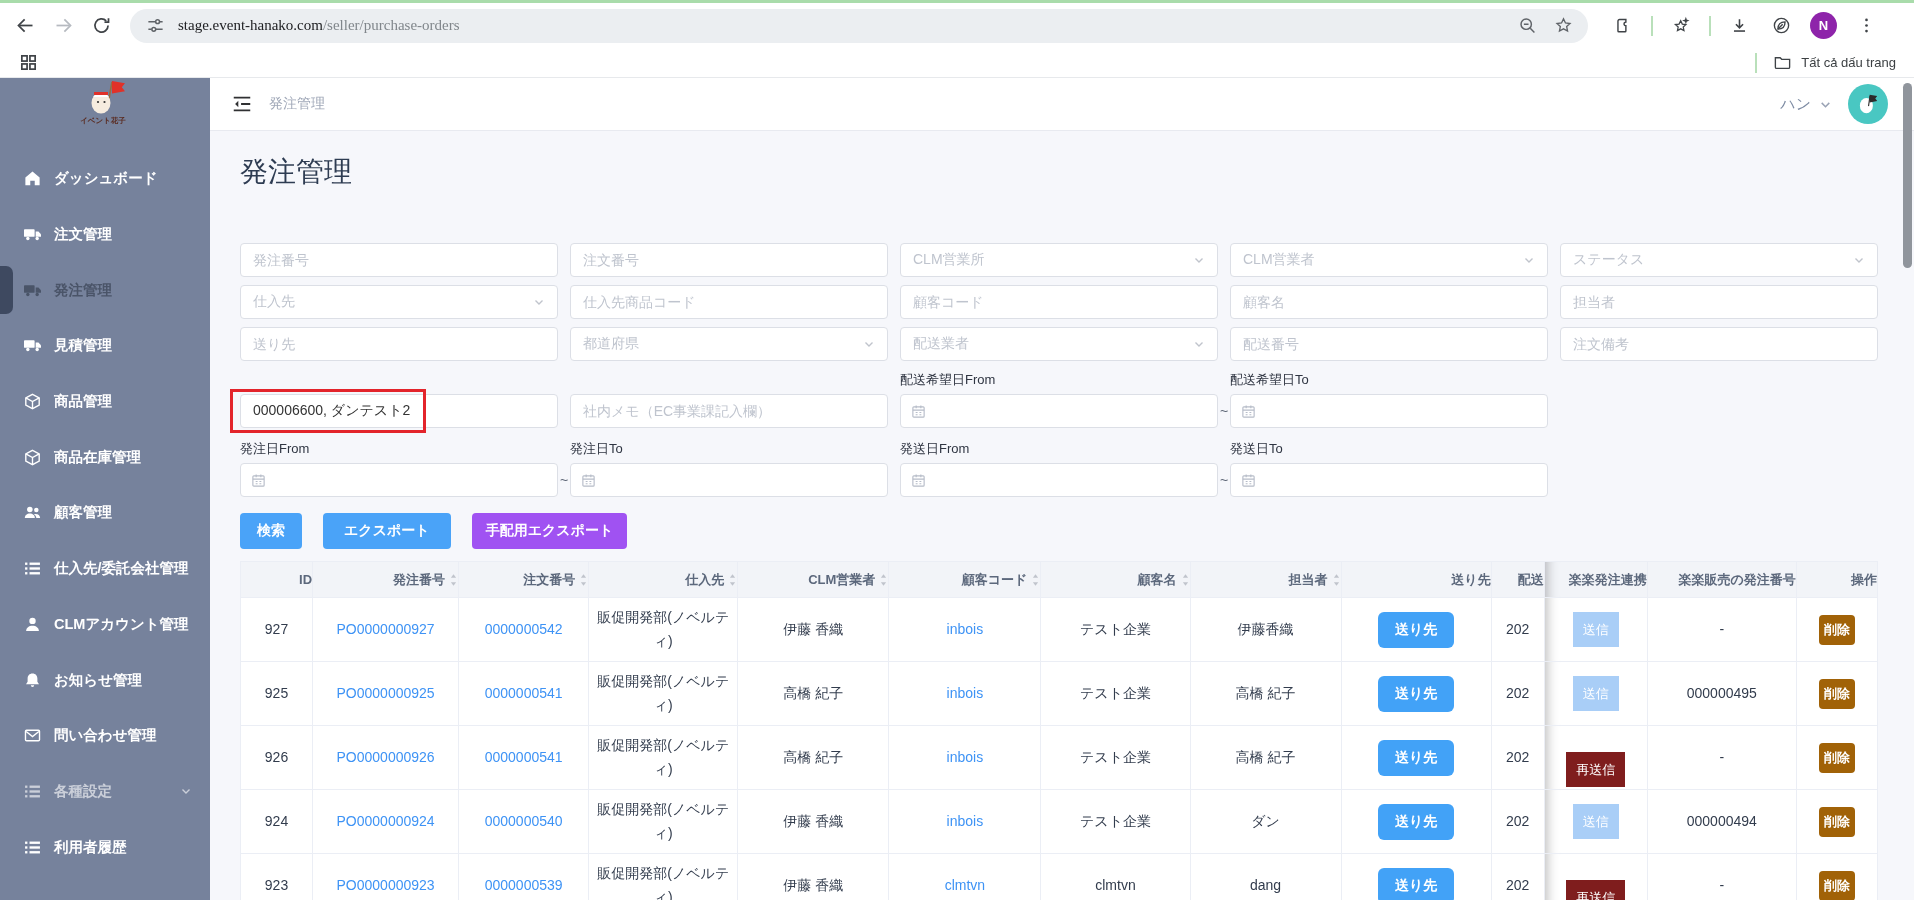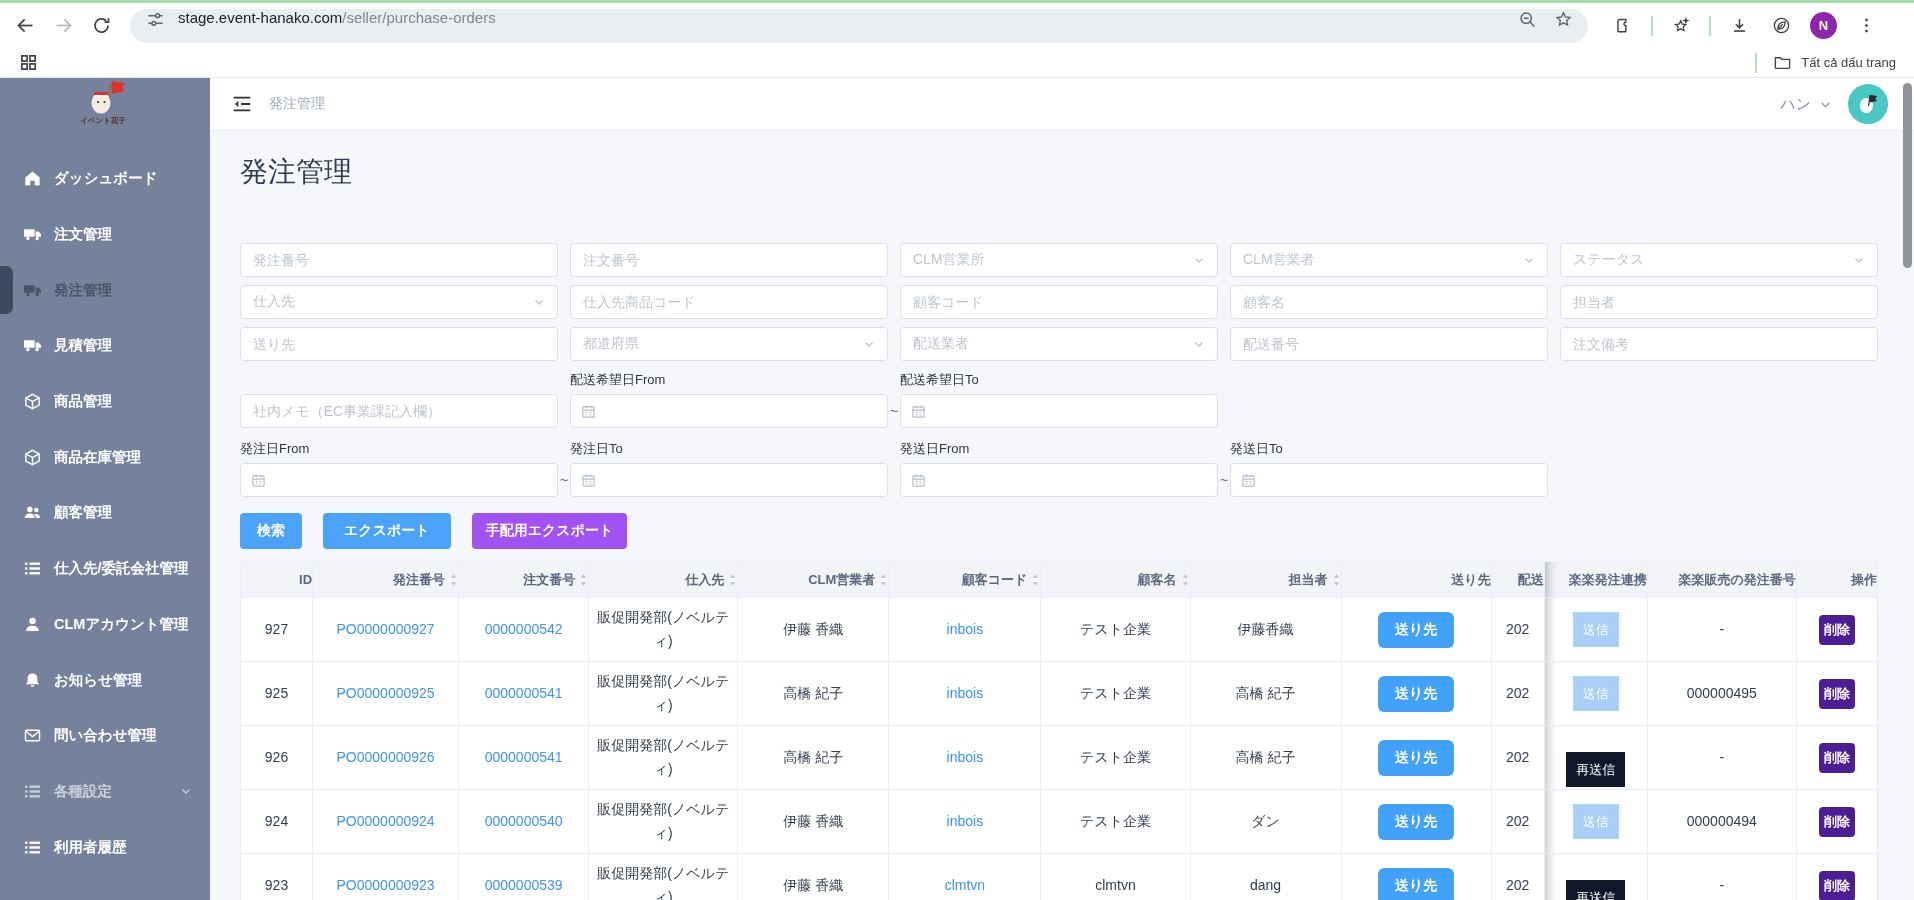--- a/index.html
+++ b/index.html
@@ -5,21 +5,21 @@
   * { box-sizing: border-box; margin: 0; padding: 0; }
   html,body { width:1914px; height:900px; overflow:hidden; background:#fff;
     font-family:"Liberation Sans","DejaVu Sans",sans-serif; }
 
   
   .chrome { border-top:3px solid #a9dcab; background:#fff; }
   .chrome-top { height:45px; display:flex; align-items:center; padding:0 10px 0 12px; }
   .nav-ico { width:26px; height:26px; display:flex; align-items:center; justify-content:center; margin-right:12px; cursor:pointer; }
   .nav-ico svg { width:21px; height:21px; }
   .urlbar { flex:0 0 1458px; height:34px; background:#ebeef1; border-radius:17px;
-    display:flex; align-items:flex-start; padding:0 14px; margin:0 14px 0 4px; }
+    display:flex; align-items:center; padding:0 14px; margin:0 14px 0 4px;font-family:Liberation Serif, serif; }
   .urlbar .url { flex:1; font-size:15px; color:#202124; margin-left:12px; }
   .urlbar .url .path { color:#80868b; }
   .pill-ico { width:22px; height:22px; display:flex; align-items:center; justify-content:center; margin-left:14px; cursor:pointer; }
   .pill-ico svg, .tb-ico svg { width:19px; height:19px; }
   .tb-ico { width:24px; height:24px; display:flex; align-items:center; justify-content:center; margin:0 9px; cursor:pointer; }
   .vdiv { width:2px; height:20px; background:#b9e0ba; margin:0 7px; }
   .chrome-avatar { width:27px; height:27px; border-radius:50%; background:#8e24aa; color:#fff;
     font-size:13px; font-weight:bold; display:flex; align-items:center; justify-content:center; margin:0 8px; cursor:pointer; }
   .chrome-bm { height:30px; display:flex; align-items:center; padding:0 18px 0 16px; border-bottom:1px solid #e7e9ec; }
   .bm-spacer { flex:1; }
@@ -95,22 +95,22 @@
   .th-inner { display:inline-flex; align-items:center; gap:4px; }
   .sort-ico { display:inline-flex; }
   .sort-ico svg { width:9px; height:14px; }
   .clip { text-align:left; padding:0 0 0 6px; white-space:nowrap; }
   .fixed-first { box-shadow:inset 14px 0 12px -12px rgba(0,0,0,.28); }
   .tlink { color:#3e93f5; text-decoration:none; cursor:pointer; }
   .dest-btn { background:#42a2f7; color:#fff; border:none; border-radius:6px; padding:9px 17px;
     font-size:14px; font-weight:600; cursor:pointer; font-family:inherit; }
   .chip { display:inline-block; border-radius:0; color:#fff; font-size:13px; padding:7px 10px; cursor:pointer; }
   .chip.blue { background:#a9cef7; }
-  .chip.orange { background:#0f172a;margin-top:24px; }
-  .del-btn { background:#4c1d95; color:#fff; border:none; border-radius:4px; padding:6px 5px;
+  .chip.orange { background:#7f1d1d;margin-top:24px; }
+  .del-btn { background:#a16207; color:#fff; border:none; border-radius:4px; padding:6px 5px;
     font-size:13px; font-weight:600; cursor:pointer; font-family:inherit; }
 
   .page-scrollbar { position:absolute; right:1px; top:5px; width:10px; height:810px; }
   .page-scrollbar .thumb { width:9px; height:185px; background:#90959c; border-radius:5px; }
 </style>
 </head>
 <body>
 
 <div class="chrome">
   <div class="chrome-top">
@@ -454,20 +454,24 @@
               <svg viewBox="0 0 12 12" fill="none" stroke="#c0c4cc" stroke-width="1.4">
                 <path d="M2.5 4.5 6 8l3.5-3.5"></path>
               </svg>
             </span>
           </div>
           <input class="inp" placeholder="配送番号" style="">
           <input class="inp" placeholder="注文備考" style="">
         </div>
 
       <div class="frow4">
+        <div class="fcell">
+          <div class="redbox"></div>
+          <input class="inp" value="000006600, ダンテスト2" style="">
+        </div>
         <div class="fcell">
           <input class="inp" placeholder="社内メモ（EC事業課記入欄）" style="">
         </div>
         <div class="daterange">
           <div class="dgroup">
             <div class="dlabel">配送希望日From</div>
             <div class="dinput">
               <svg viewBox="0 0 16 16" fill="none" stroke="#b6bcc8" stroke-width="1.2">
                   <rect x="2" y="3" width="12" height="11" rx="1"></rect>
                   <path d="M2 6.5h12M5.5 1.5v3M10.5 1.5v3M5 9h2M9 9h2M5 11.5h2M9 11.5h2"></path>

